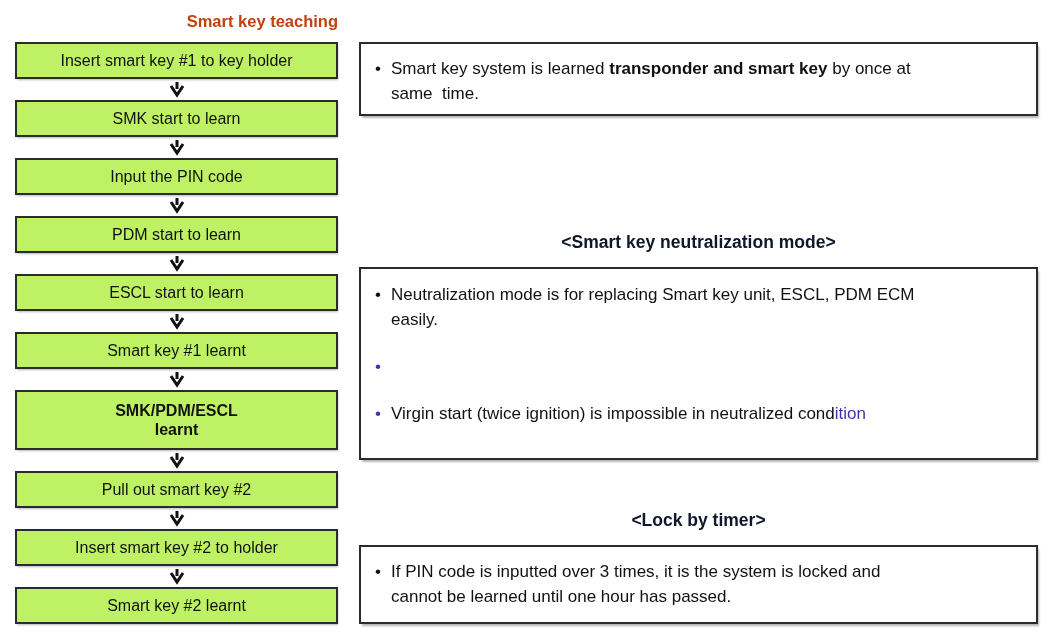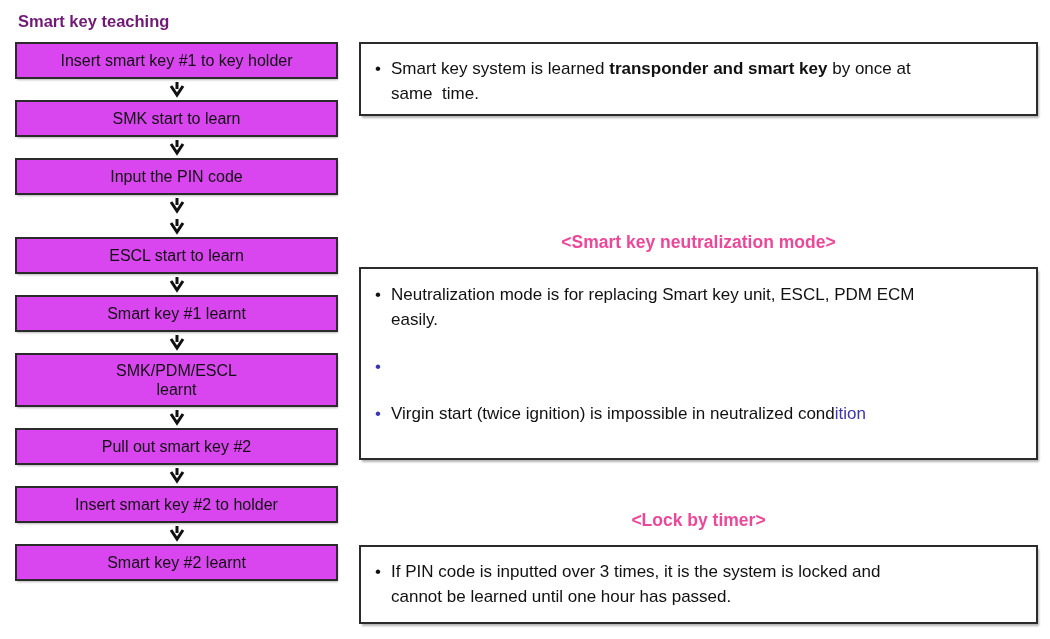--- a/index.html
+++ b/index.html
@@ -13,38 +13,39 @@
     overflow: hidden;
   }
 
   
   .left-col { position: absolute; left: 15px; top: 11px; width: 323px; }
   .flow-title {
     font-weight: bold;
     font-size: 16.5px;
     line-height: 20px;
     margin: 0 0 11px 3px;
-    color: #701a75;
+    color: #c2410c;
+    text-align: right;
   }
   .flow-box {
     box-sizing: border-box;
     width: 323px;
     height: 37px;
     border: 2px solid #2b2b2b;
-    background: #d946ef;
+    background: #bef264;
     box-shadow: 1px 2px 2px -1px rgba(0,0,0,0.28);
     display: flex;
     align-items: center;
     justify-content: center;
     text-align: center;
     font-size: 16px;
     line-height: 19px;
     white-space: pre-line;
   }
-  .flow-box.tall { height: 54px; }
+  .flow-box.tall { height: 60px; font-weight: bold; }
   .arrow-gap {
     height: 21px;
     display: flex;
     align-items: center;
     justify-content: center;
   }
   .arrow-gap svg { display: block; }
 
   
   .right-col { position: absolute; left: 359px; top: 0; width: 679px; height: 639px; }
@@ -62,21 +63,21 @@
   .note-box.mid { top: 267px; height: 193px; padding-top: 13px; }
   .note-box.bot { top: 545px; height: 79px; }
   .section-heading {
     position: absolute;
     left: 0;
     width: 100%;
     text-align: center;
     font-weight: bold;
     font-size: 17.5px;
     line-height: 20px;
-    color: #ec4899;
+    color: #0f172a;
   }
   .section-heading.neutral { top: 232px; }
   .section-heading.lock    { top: 510px; }
 
   .bullet-row { display: flex; font-size: 17px; line-height: 25px; }
   .bullet-row + .bullet-row { margin-top: 22px; }
   .bullet-glyph { flex: none; width: 16px; }
   .bullet-text { white-space: pre-wrap; }
   .blue { color: #3c35ae; }
   b { font-weight: bold; }
@@ -106,20 +107,21 @@
       </div>
 
     <div class="flow-box">Input the PIN code</div>
     <div class="arrow-gap">
         <svg width="18" height="17" viewBox="0 0 18 17">
           <line x1="9" y1="1" x2="9" y2="8" stroke="#111" stroke-width="3"></line>
           <polyline points="3,5 9,14 15,5" fill="none" stroke="#111" stroke-width="3"></polyline>
         </svg>
       </div>
 
+    <div class="flow-box">PDM start to learn</div>
     <div class="arrow-gap">
         <svg width="18" height="17" viewBox="0 0 18 17">
           <line x1="9" y1="1" x2="9" y2="8" stroke="#111" stroke-width="3"></line>
           <polyline points="3,5 9,14 15,5" fill="none" stroke="#111" stroke-width="3"></polyline>
         </svg>
       </div>
 
     <div class="flow-box">ESCL start to learn</div>
     <div class="arrow-gap">
         <svg width="18" height="17" viewBox="0 0 18 17">

